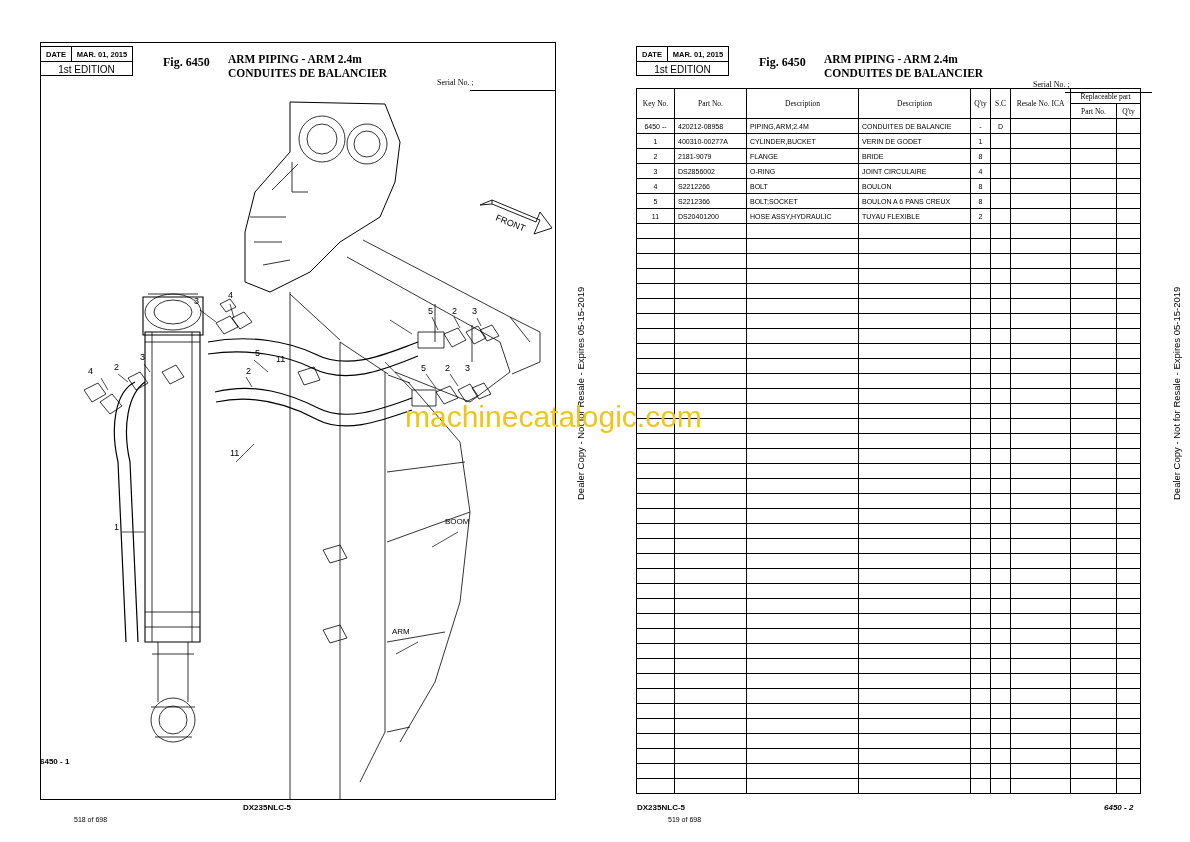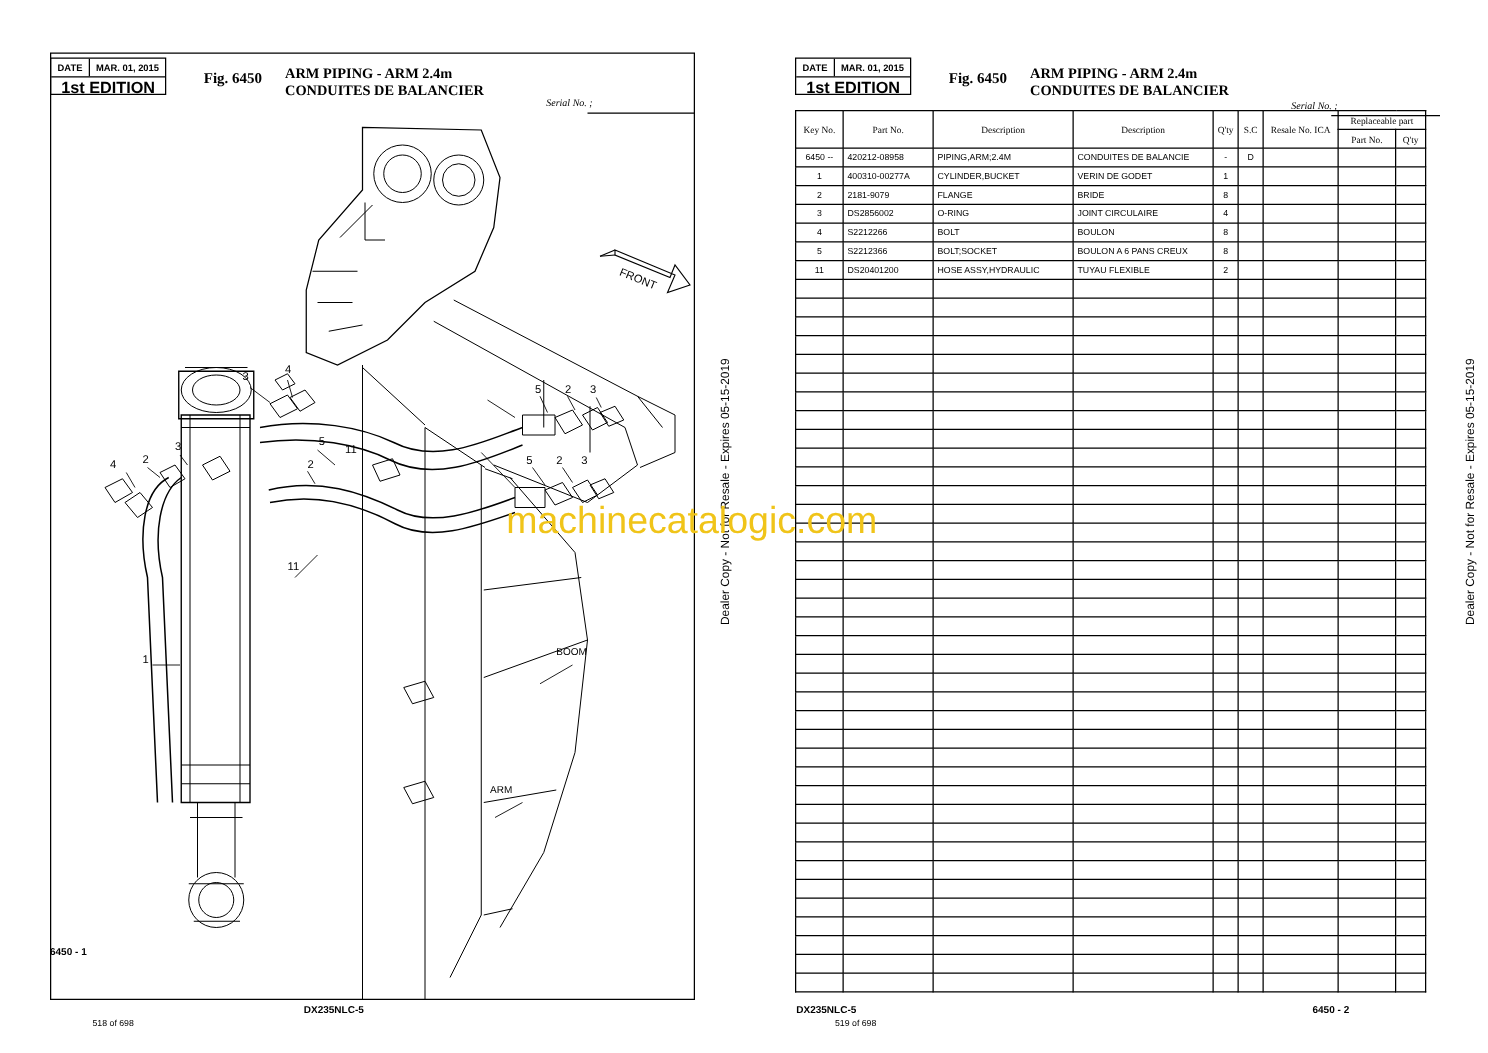--- a/index.html
+++ b/index.html
@@ -4,25 +4,25 @@
 <style>
   html,body{margin:0;padding:0;}
   body{width:1190px;height:842px;background:#ffffff;font-family:"Liberation Sans",sans-serif;color:#000;position:relative;overflow:hidden;}
   .page{position:absolute;top:0;width:595px;height:842px;padding-left:48px;}
   .page.left{left:0;}
   .page.right{left:595px;}
   .hdr-date{position:absolute;left:0;top:0;width:93px;height:30px;border:1px solid #000;box-sizing:border-box;}
   .hdr-date .r1{height:14px;border-bottom:1px solid #000;display:flex;align-items:center;font-size:7.5px;font-weight:bold;}
   .hdr-date .r1 .c1{width:30px;text-align:center;border-right:1px solid #000;height:100%;display:flex;align-items:center;justify-content:center;}
   .hdr-date .r1 .c2{flex:1;text-align:right;display:flex;align-items:center;justify-content:center;height:100%;}
-  .hdr-date .r2{height:14px;display:flex;align-items:center;justify-content:center;font-size:13px;font-weight:bold;}
+  .hdr-date .r2{height:14px;display:flex;align-items:center;justify-content:center;font-size:10px;font-weight:normal;}
 
   .fig-label{position:absolute;font-size:12px;font-weight:bold;font-family:Liberation Serif, serif;}
   .fig-title{position:absolute;font-size:11.5px;font-weight:bold;font-family:"Liberation Serif",serif;line-height:14px;}
-  .serial{position:absolute;font-size:8px;font-family:"Liberation Serif",serif;font-style:italic;}
+  .serial{position:absolute;font-size:8px;font-family:"Liberation Serif",serif;}
   .serial-line{position:absolute;border-bottom:1px solid #000;}
 
   
   .draw-frame{position:absolute;left:40px;top:42px;width:516px;height:758px;border:1px solid #000;box-sizing:border-box;}
   .drawing{position:absolute;left:40px;top:42px;width:516px;height:758px;}
 
   .footer-left{position:absolute;left:40px;top:757px;font-size:8px;font-weight:bold;}
   .footer-center{position:absolute;top:803px;font-size:8px;font-weight:bold;}
   .footer-sub{position:absolute;font-size:7px;}
 
@@ -743,13 +743,13 @@
 </table>
 
 <div class="watermark">machinecatalogic.com</div>
 
 <div style="position:absolute;left:1231px;top:500px;">
   <div class="sidetext" style="left:-60px;top:0;transform:rotate(-90deg);">Dealer Copy - Not for Resale - Expires 05-15-2019</div>
 </div>
 
 <div class="footer-center" style="left:637px;">DX235NLC-5</div>
 <div class="footer-sub" style="left:668px;top:816px;">519 of 698</div>
-<div class="footer-left" style="left:1050px;top:803px;">6450 - 2</div>
+<div class="footer-left" style="left:1104px;top:803px;font-style:italic;">6450 - 2</div>
 
 </body></html>

